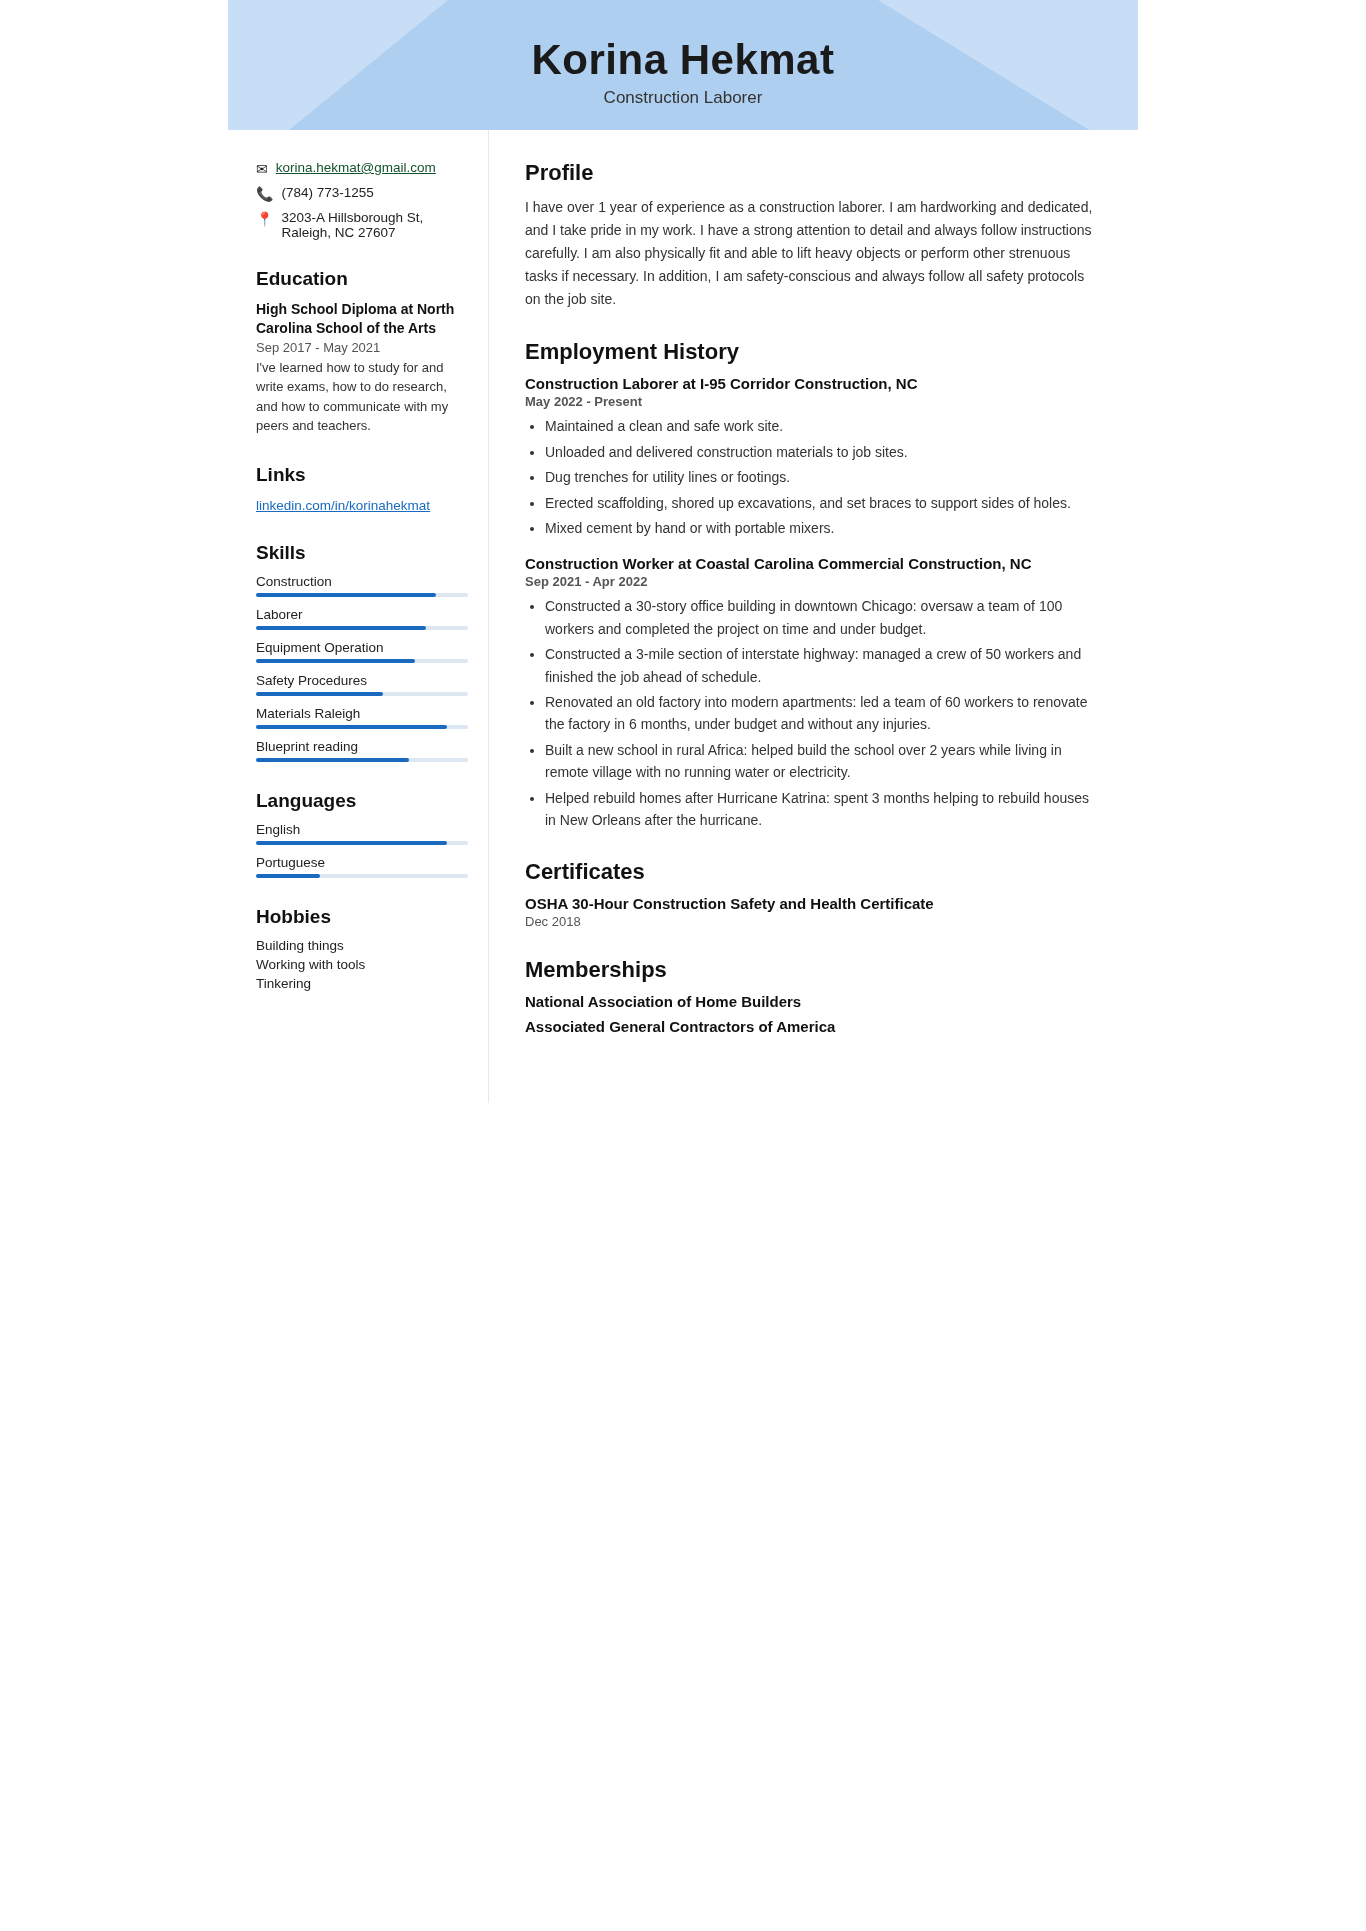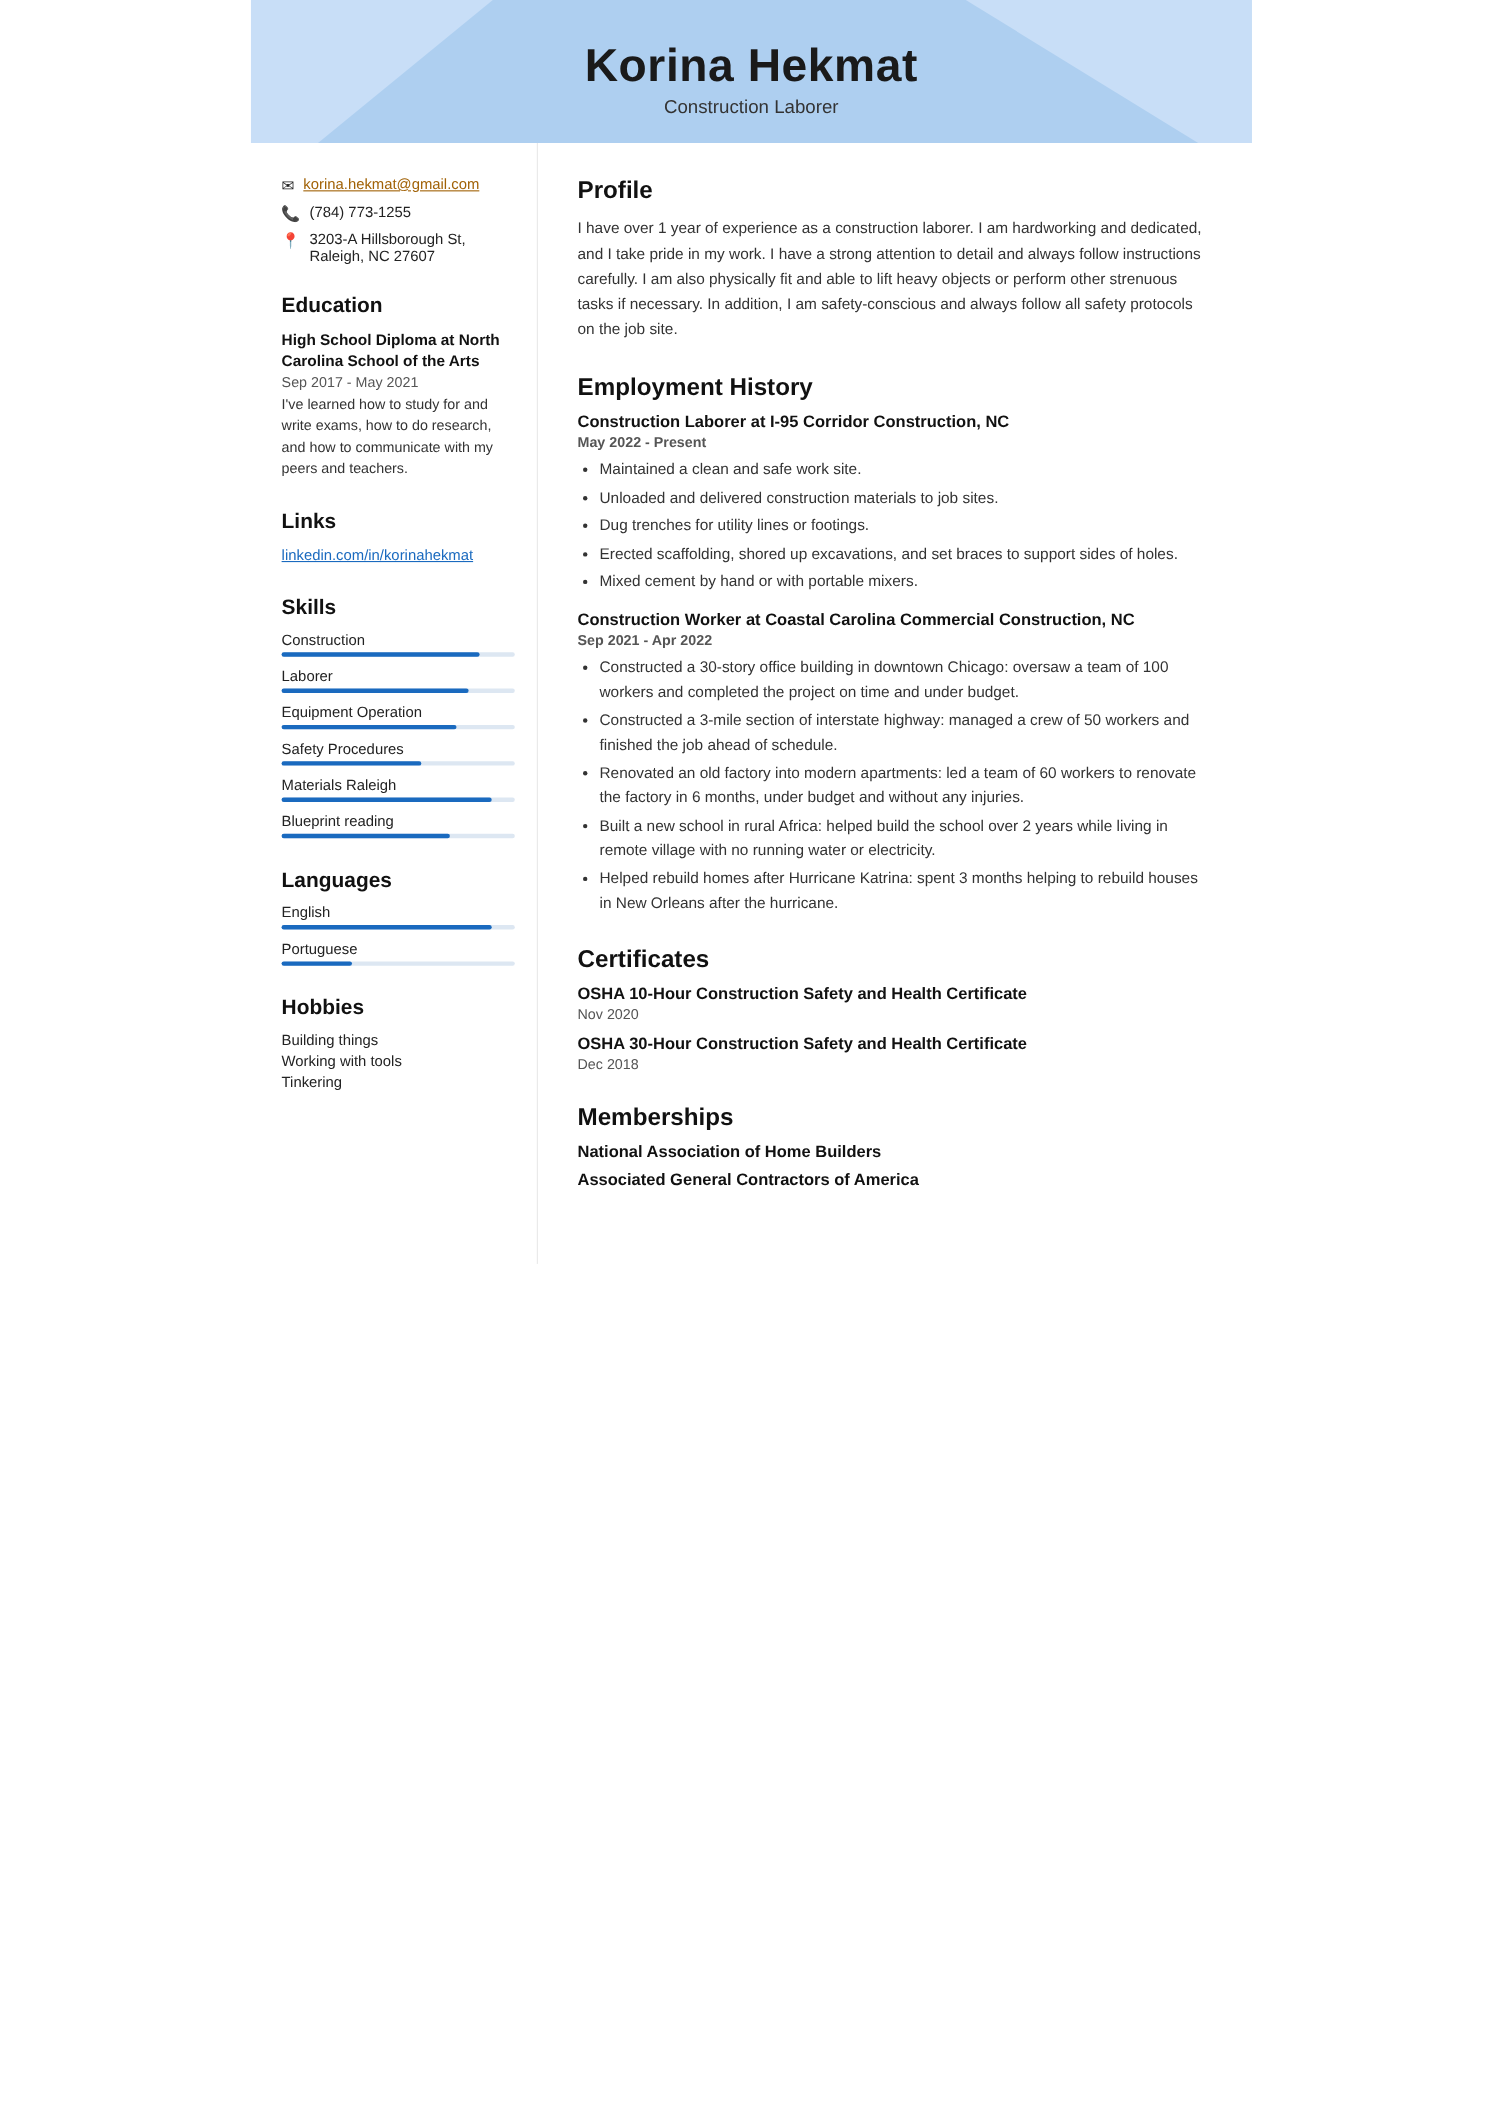--- a/index.html
+++ b/index.html
@@ -76,21 +76,21 @@
     }
     .contact-item {
       display: flex;
       align-items: flex-start;
       gap: 8px;
       margin-bottom: 8px;
       font-size: 13.5px;
       color: #222;
     }
     .contact-item a {
-      color: #a16207;
+      color: #14532d;
       text-decoration: underline;
     }
     .contact-icon {
       font-size: 14px;
       margin-top: 1px;
       flex-shrink: 0;
     }
 
     .edu-title {
       font-size: 14px;
@@ -364,24 +364,20 @@
               <li>Helped rebuild homes after Hurricane Katrina: spent 3 months helping to rebuild houses in New Orleans after the hurricane.</li>
             </ul>
     </div>
         </div>
     </div>
 
     <div class="main-section">
       <h2>Certificates</h2>
       <div id="certs-container">
           <div>
-      <div class="cert-name">OSHA 10-Hour Construction Safety and Health Certificate</div>
-      <div class="cert-date">Nov 2020</div>
-    </div>
-          <div>
       <div class="cert-name">OSHA 30-Hour Construction Safety and Health Certificate</div>
       <div class="cert-date">Dec 2018</div>
     </div>
         </div>
     </div>
 
     <div class="main-section">
       <h2>Memberships</h2>
       <div id="memberships-container">
           <div class="membership-name">National Association of Home Builders</div>

